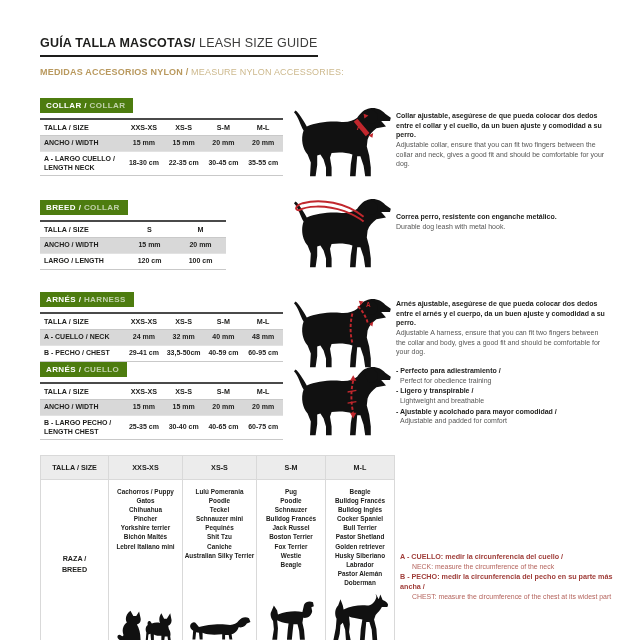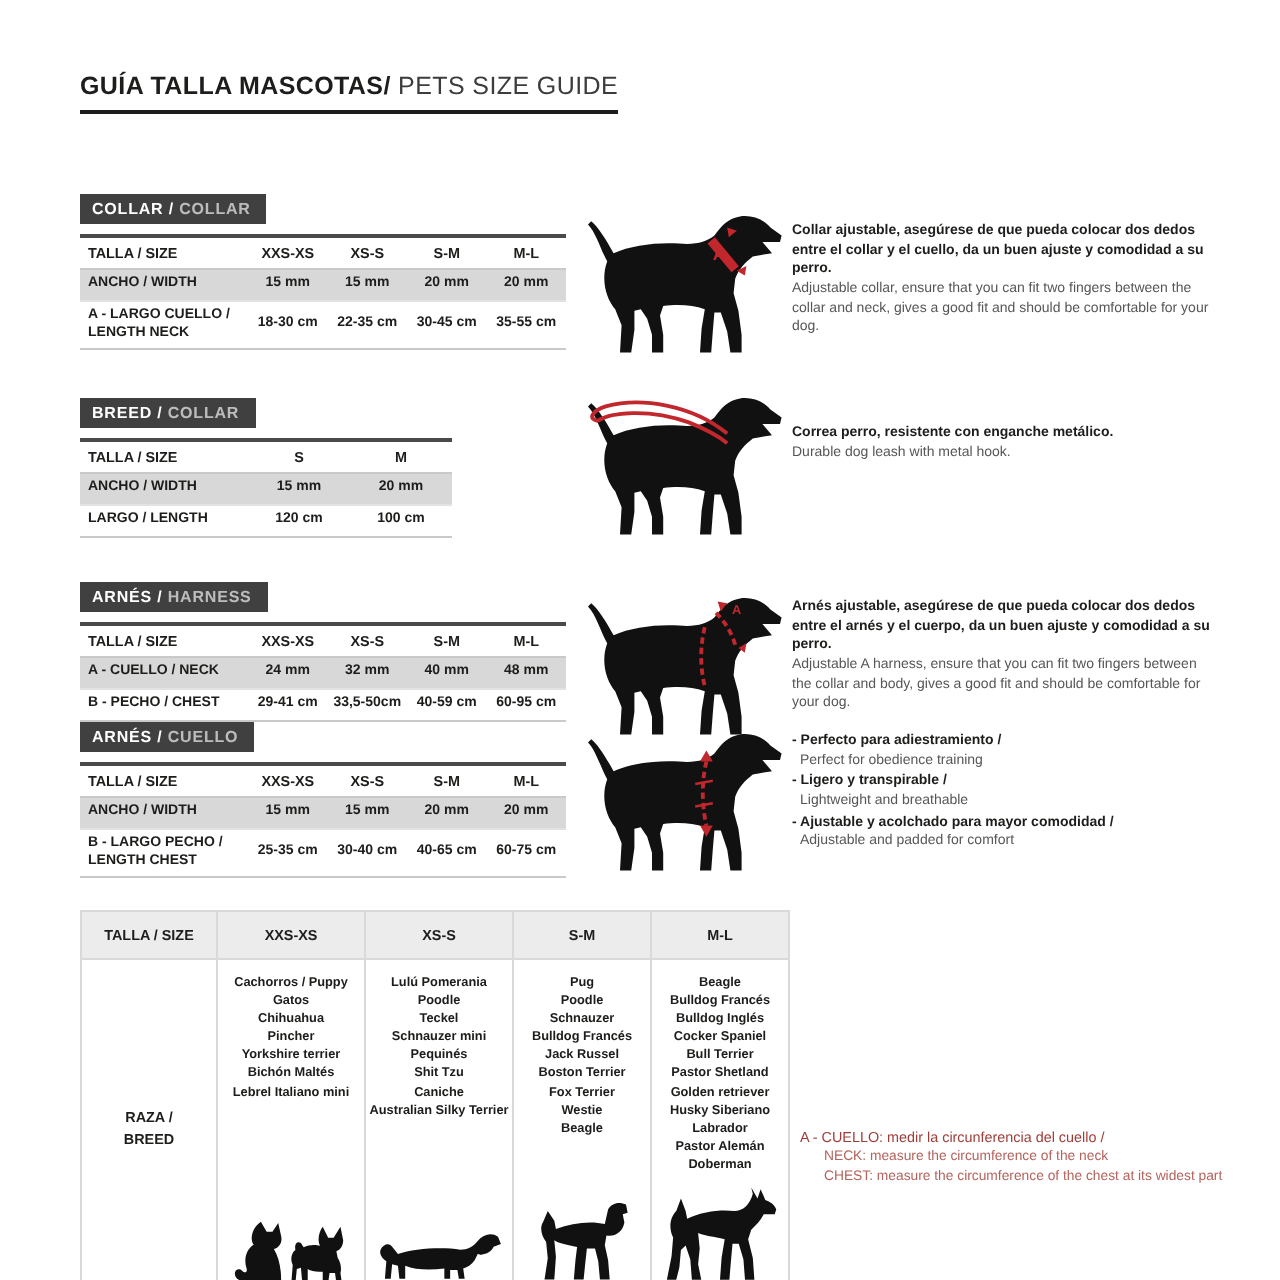--- a/index.html
+++ b/index.html
@@ -10,21 +10,21 @@
   }
   
   .title { position:absolute; left:40px; top:36px; font-size:12.5px; font-weight:700;
            letter-spacing:.2px; border-bottom:2px solid #1d1d1b; padding-bottom:5px; }
   .title .en { font-weight:400; color:#3c3c3b; }
   .subtitle { position:absolute; left:40px; top:67px; font-size:9px; font-weight:700; color:#b9995e; letter-spacing:.2px; }
   .subtitle .en { color:#cdb98d; font-weight:400; }
   
   .sec { position:absolute; left:40px; width:570px; display:flex; }
   .left-col { width:248px; flex:0 0 248px; }
-  .tab { display:inline-block; background:#404040; color:#fff; font-size:8px; font-weight:700;
+  .tab { display:inline-block; background:#4d7c0f; color:#fff; font-size:8px; font-weight:700;
          padding:3px 8px 3px 6px; letter-spacing:.4px; }
   .tab .en { color:rgba(255,255,255,.65); }
   table { border-collapse:collapse; margin-top:5px; width:243px; table-layout:fixed; }
   table.narrow { width:186px; }
   th, td { font-size:7px; text-align:center; padding:3px 1px; line-height:1.25; font-weight:700; }
   tr.head { border-top:2px solid #4a4a4a; border-bottom:1px solid #c9c9c9; }
   tr.head th { font-size:7.2px; }
   tr.shaded { background:#d8d8d8; }
   tr.last { border-top:1px solid #e2e2e2; border-bottom:1px solid #c9c9c9; }
   th.lbl, td.lbl { text-align:left; padding-left:4px; width:84px; }
@@ -39,34 +39,37 @@
   .btable { position:absolute; left:40px; top:450px; width:354px; border-collapse:collapse; }
   .btable td, .btable th { border:1px solid #d9d9d9; vertical-align:top; }
   .btable th { background:#ececec; font-size:7.2px; font-weight:700; padding:7px 1px; }
   .btable .bodyrow td { height:165px; }
   .raza-cell { text-align:center; vertical-align:middle !important; font-size:7.2px; font-weight:700; white-space:pre-line; line-height:1.5; }
   .bcol { display:flex; flex-direction:column; height:163px; }
   .blist { font-size:6.4px; font-weight:700; text-align:center; line-height:1.42; white-space:pre-line; padding-top:4px; }
   .sil { margin-top:auto; display:flex; justify-content:center; align-items:flex-end; gap:3px; padding-bottom:3px; }
   
   .notes { position:absolute; left:400px; top:552px; width:232px; line-height:1.4; }
-  .note-es { color:#9f3c38; font-weight:400; font-size:7.2px;margin-top:12px; }
+  .note-es { color:#9f3c38; font-weight:700; font-size:7.2px; }
   .note-en { color:#b4635c; font-size:6.9px; padding-left:12px; }
   .dogfill { fill:#111; }
   .red { fill:#c1272d; }
   .redstroke { stroke:#c1272d; fill:none; }
   svg text.mark { font-family:"Liberation Sans",sans-serif; font-weight:700; fill:#c1272d; }
 </style>
 </head>
 <body>
 
 <div id="page">
 
   <div class="title">
-    <span>GUÍA TALLA MASCOTAS/</span><span class="en"> PETS SIZE GUIDE</span>
+    <span>GUÍA TALLA MASCOTAS/</span><span class="en"> LEASH SIZE GUIDE</span>
+  </div>
+  <div class="subtitle">
+    <span>MEDIDAS ACCESORIOS NYLON / </span><span class="en">MEASURE NYLON ACCESSORIES:</span>
   </div>
 
   <div class="sec" style="top:94px">
     <div class="left-col">
       <div class="tab">
         <span>COLLAR / </span><span class="en">COLLAR</span>
       </div>
       <table>
         <tbody>
             <tr class="head">
@@ -334,16 +337,17 @@
           </div>
         </div>
       </td>
     </tr>
   </tbody>
     </table>
 
   <div class="notes">
     <div class="note-es">A - CUELLO: medir la circunferencia del cuello /</div>
     <div class="note-en">NECK: measure the circumference of the neck</div>
+    <div class="note-es">B - PECHO: medir la circunferencia del pecho en su parte más ancha /</div>
     <div class="note-en">CHEST: measure the circumference of the chest at its widest part</div>
   </div>
 
 </div>
 
 </body></html>

